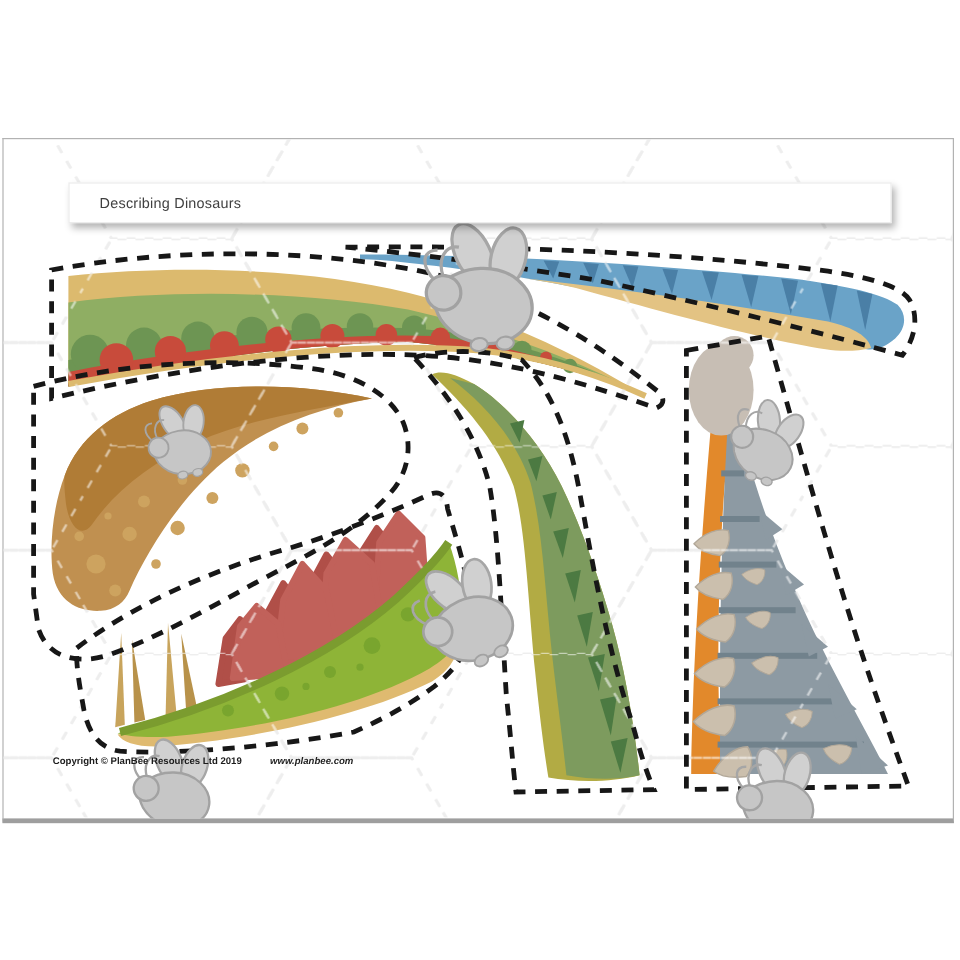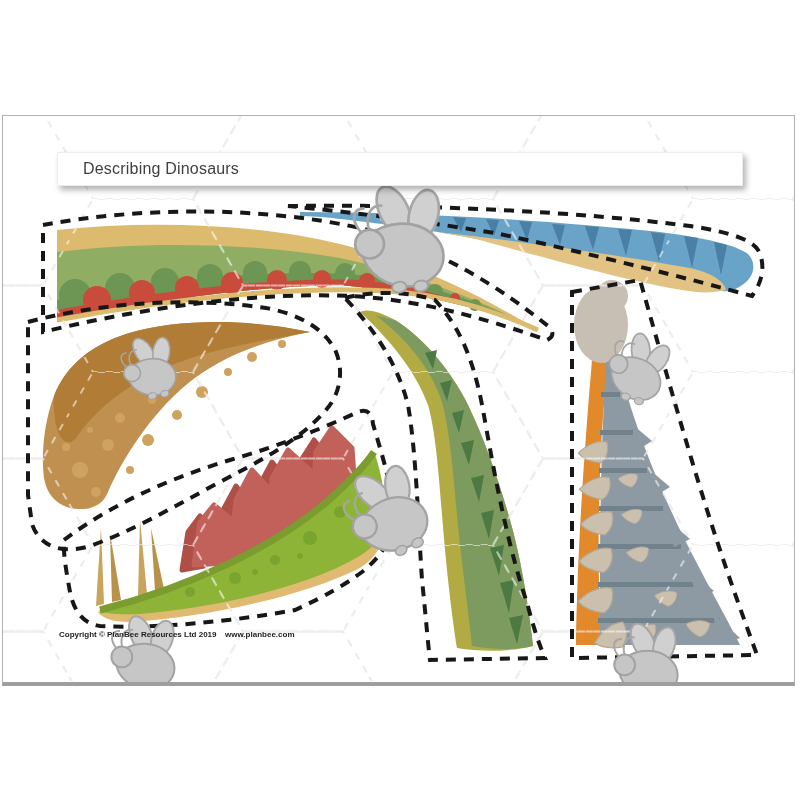--- a/index.html
+++ b/index.html
@@ -10,24 +10,24 @@
     overflow:hidden;
   }
   .gfx{position:absolute;left:-3px;top:-116px;width:800px;height:800px;}
   .header-bar{
     position:absolute;left:54px;top:36px;width:686px;height:34px;box-sizing:border-box;
     background:#ffffff;border:1px solid #ececec;
     box-shadow:3px 4px 6px rgba(0,0,0,0.30);
     display:flex;justify-content:space-between;align-items:center;
     padding:0 25px;z-index:5;
   }
-  .header-bar span{font-size:16px;color:#3f3f3f;letter-spacing:0.2px;white-space:nowrap;}
+  .header-bar span{font-size:12px;color:#3f3f3f;letter-spacing:0.2px;white-space:nowrap;}
   .footer-text{position:absolute;top:514px;font-size:8px;font-weight:700;color:#1c1c1c;z-index:5;white-space:nowrap;}
-  .copyright{left:56px;text-align:right;}
-  .website{left:222px;}
+  .copyright{left:41px;text-align:right;}
+  .website{left:222px;font-style:italic;}
   .cut{fill:none;stroke:#171717;stroke-width:4;stroke-dasharray:10 8;}
 </style>
 </head>
 <body>
 
 <div class="page">
 
   <svg class="gfx" viewBox="0 0 800 800">
     <defs>
       <pattern id="hexG" width="300" height="173" patternUnits="userSpaceOnUse" patternTransform="translate(68,26)">

